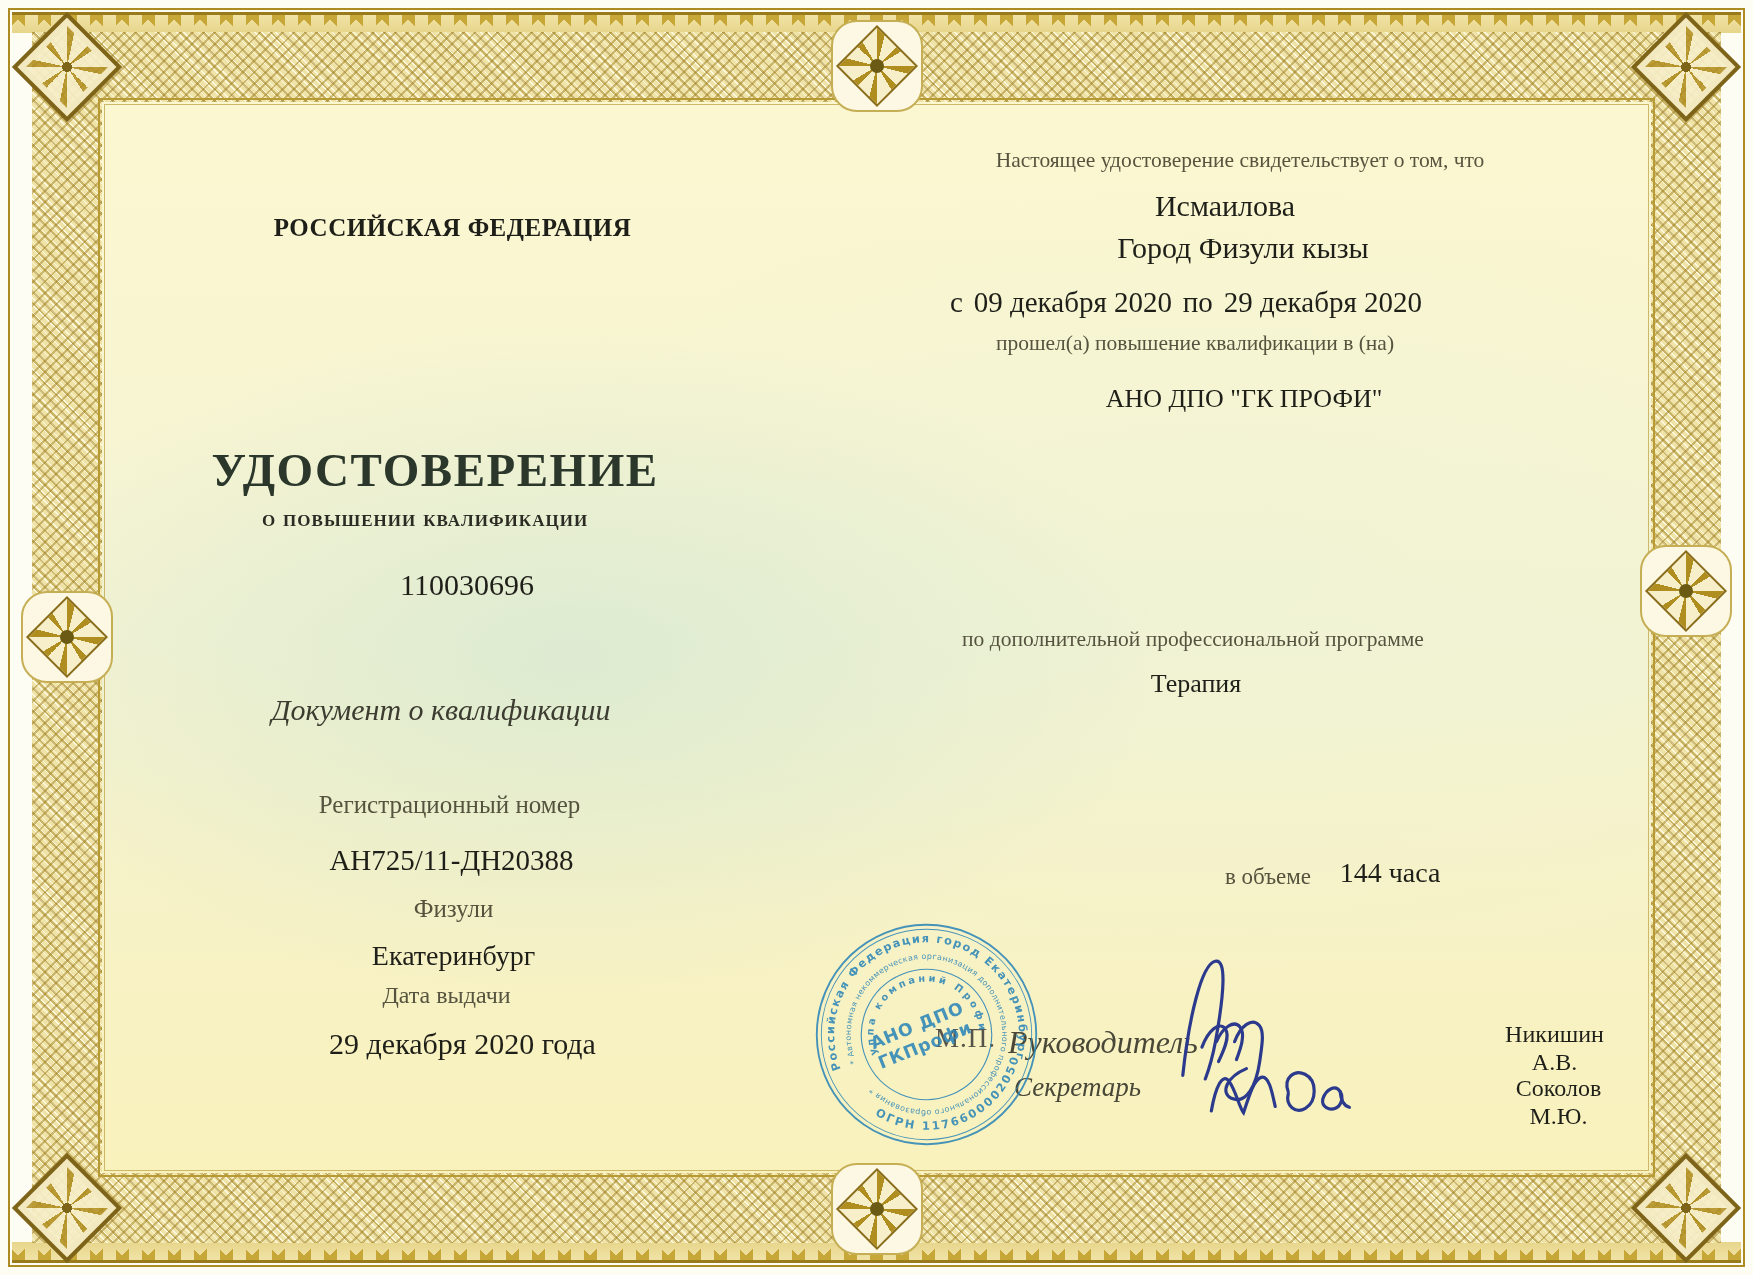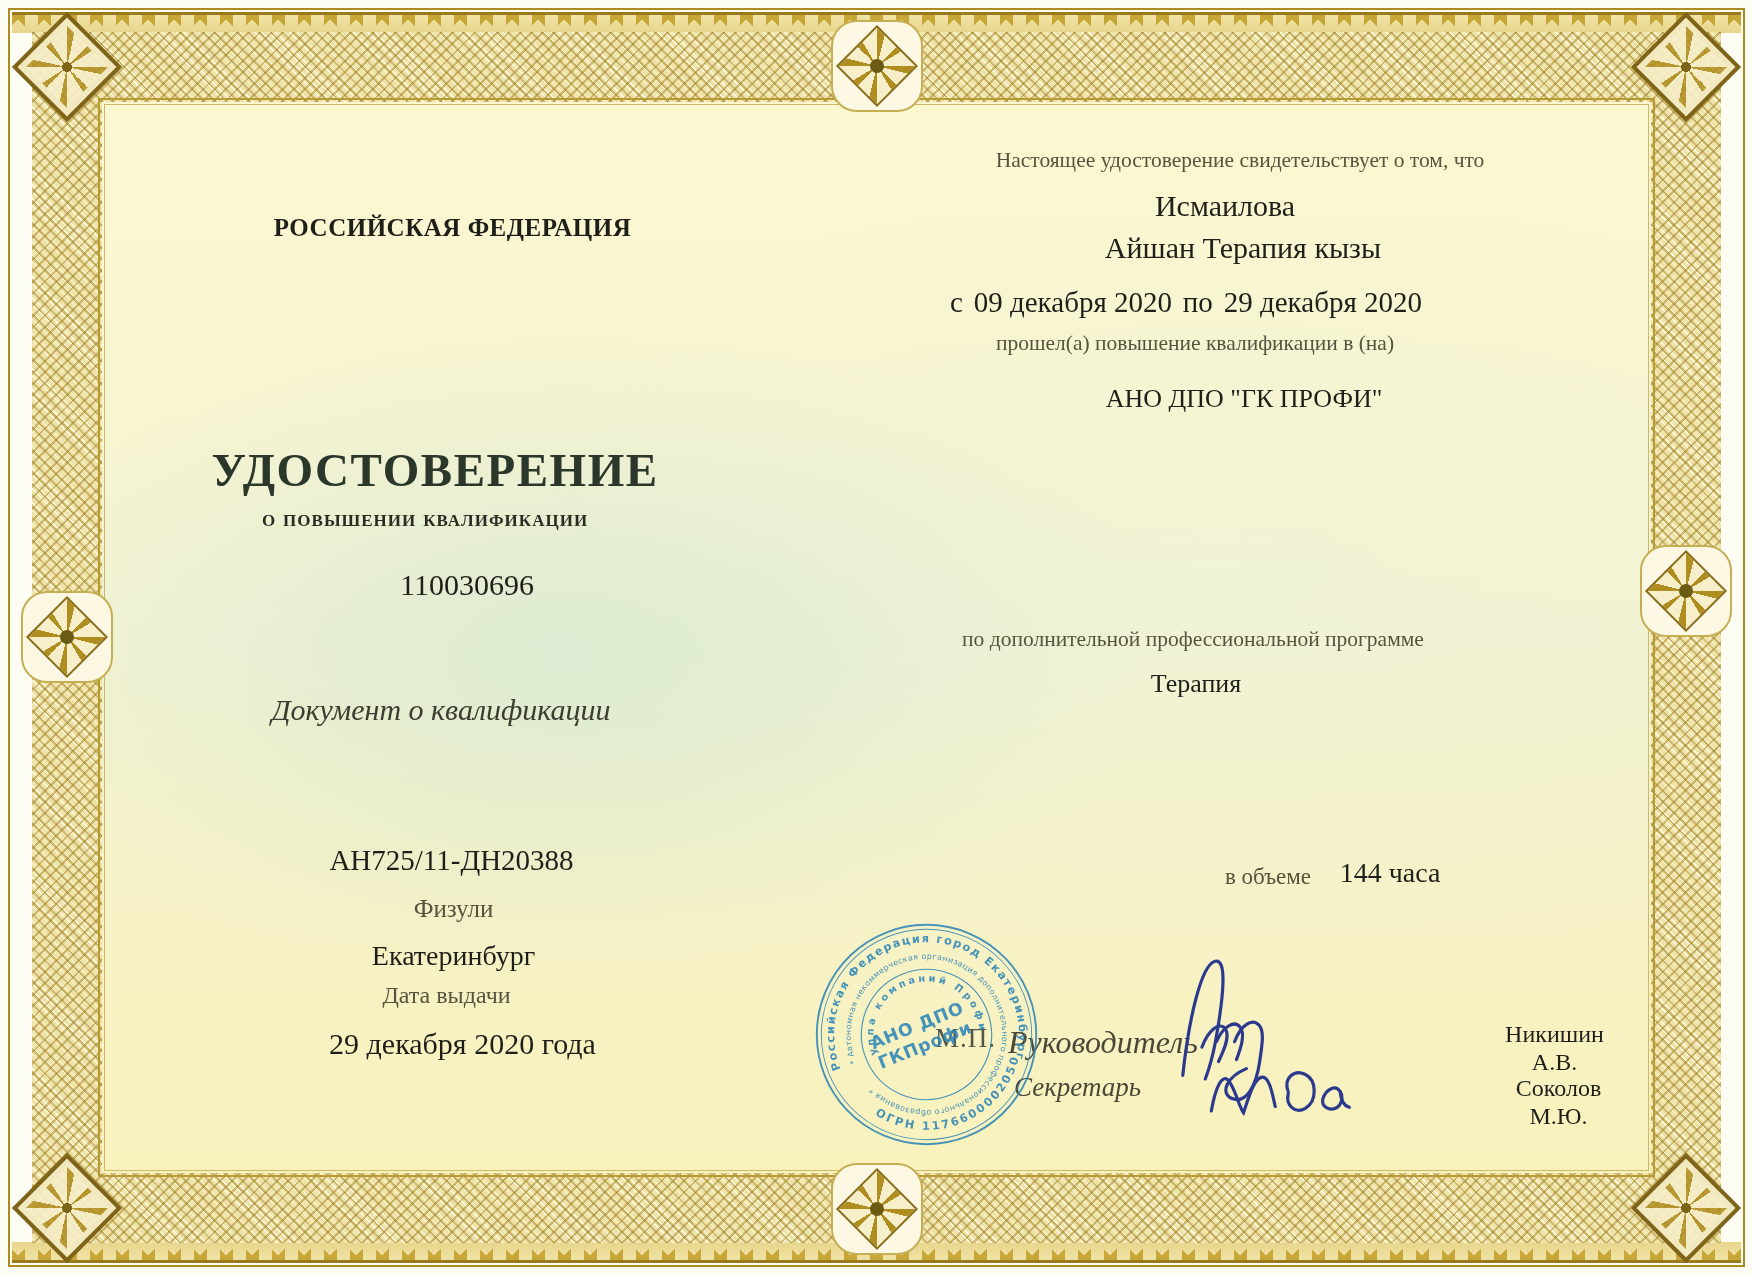--- a/index.html
+++ b/index.html
@@ -110,36 +110,37 @@
 
 
   <div class="t title" style="left:185px;top:443px;width:500px;font-size:47px;">УДОСТОВЕРЕНИЕ</div>
 
   <div class="t smallcaps" style="left:175px;top:504px;width:500px;font-size:24px;">о повышении квалификации</div>
 
   <div class="t dark" style="left:217px;top:567px;width:500px;font-size:30px;">110030696</div>
 
   <div class="t ital" style="left:191px;top:684px;width:500px;font-size:30px;color:#3c3c30;">Документ о квалификации</div>
 
+  <div class="t lbl" style="left:197px;top:790px;width:505px;font-size:25px;">Регистрационный номер</div>
 
   <div class="t dark" style="left:199px;top:843px;width:505px;font-size:29px;">АН725/11-ДН20388</div>
 
   <div class="t lbl" style="left:201px;top:894px;width:505px;font-size:25px;">Физули</div>
 
   <div class="t dark" style="left:201px;top:939px;width:505px;font-size:28px;">Екатеринбург</div>
 
   <div class="t lbl" style="left:194px;top:981px;width:505px;font-size:24px;">Дата выдачи</div>
 
   <div class="t dark" style="left:210px;top:1026px;width:505px;font-size:30px;">29 декабря 2020 года</div>
 
   <div class="t lbl" style="left:960px;top:148px;width:560px;font-size:21.5px;">Настоящее удостоверение свидетельствует о том, что</div>
 
   <div class="t dark" style="left:945px;top:188px;width:560px;font-size:30px;">Исмаилова</div>
 
-  <div class="t dark" style="left:963px;top:230px;width:560px;font-size:30px;">Айшан Терапия кызы</div>
+  <div class="t dark" style="left:963px;top:230px;width:560px;font-size:30px;">Город Физули кызы</div>
 
   <div style="position:absolute;left:950px;top:286px;width:472px;display:flex;justify-content:space-between;font-size:29px;color:#1f1f19;">
     <span>с</span>
     <span>09 декабря 2020</span>
     <span>по</span>
     <span>29 декабря 2020</span>
   </div>
 
   <div class="t lbl" style="left:915px;top:331px;width:560px;font-size:21.5px;">прошел(а) повышение квалификации в (на)</div>
 

